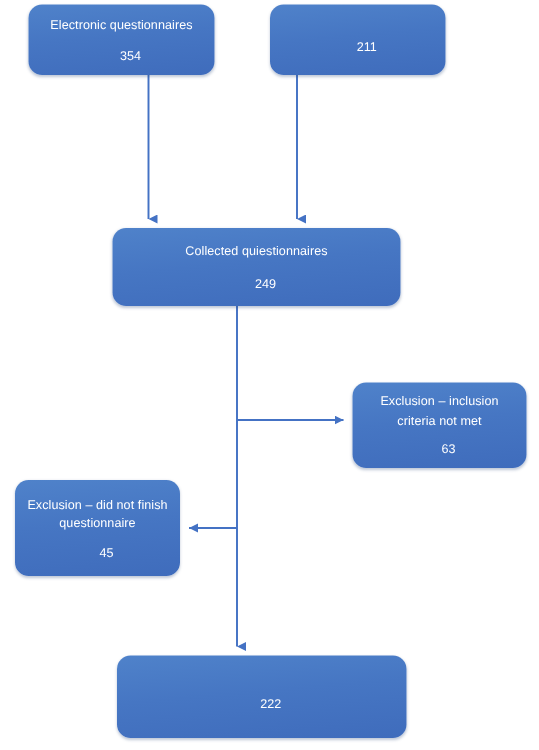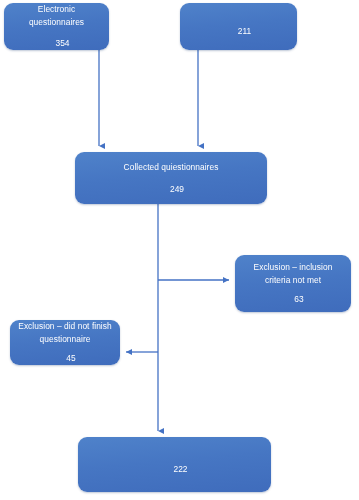--- a/index.html
+++ b/index.html
@@ -56,33 +56,33 @@
   .node-value {
     font-size: 8.4px;
     line-height: 12.5px;
     color: #ffffff;
     margin-top: 9px;
     margin-left: 12px;
   }
 
   
   #node-electronic {
-    left: 4px;   top: 3px;   width: 105px; height: 47px;
+    left: 19px;   top: 3px;   width: 124px; height: 47px;
   }
   #node-paper {
     left: 180px; top: 3px;   width: 117px; height: 47px;
   }
   #node-collected {
     left: 75px;  top: 152px; width: 192px; height: 52px;
   }
   #node-excl-criteria {
     left: 235px; top: 255px; width: 116px; height: 57px;
   }
   #node-excl-unfinished {
-    left: 10px;  top: 320px; width: 110px; height: 45px;
+    left: 10px;  top: 320px; width: 110px; height: 64px;
   }
   #node-included {
     left: 78px;  top: 437px; width: 193px; height: 55px;
   }
 
   #node-excl-criteria .node-value,
   #node-excl-unfinished .node-value {
     margin-top: 7px;
   }
 </style>

